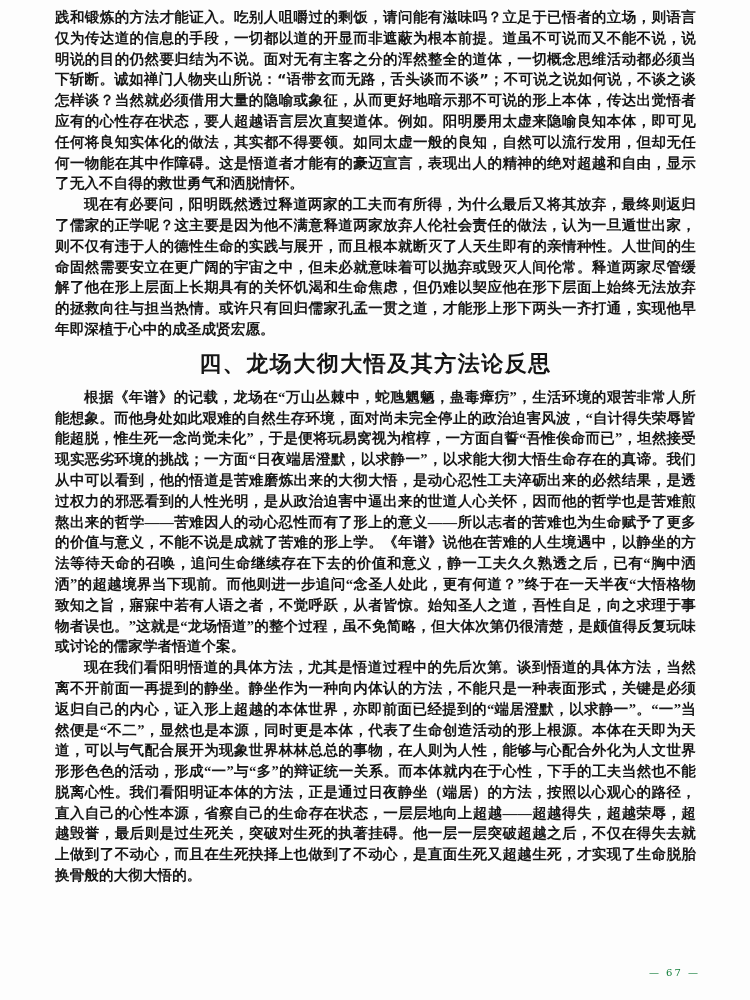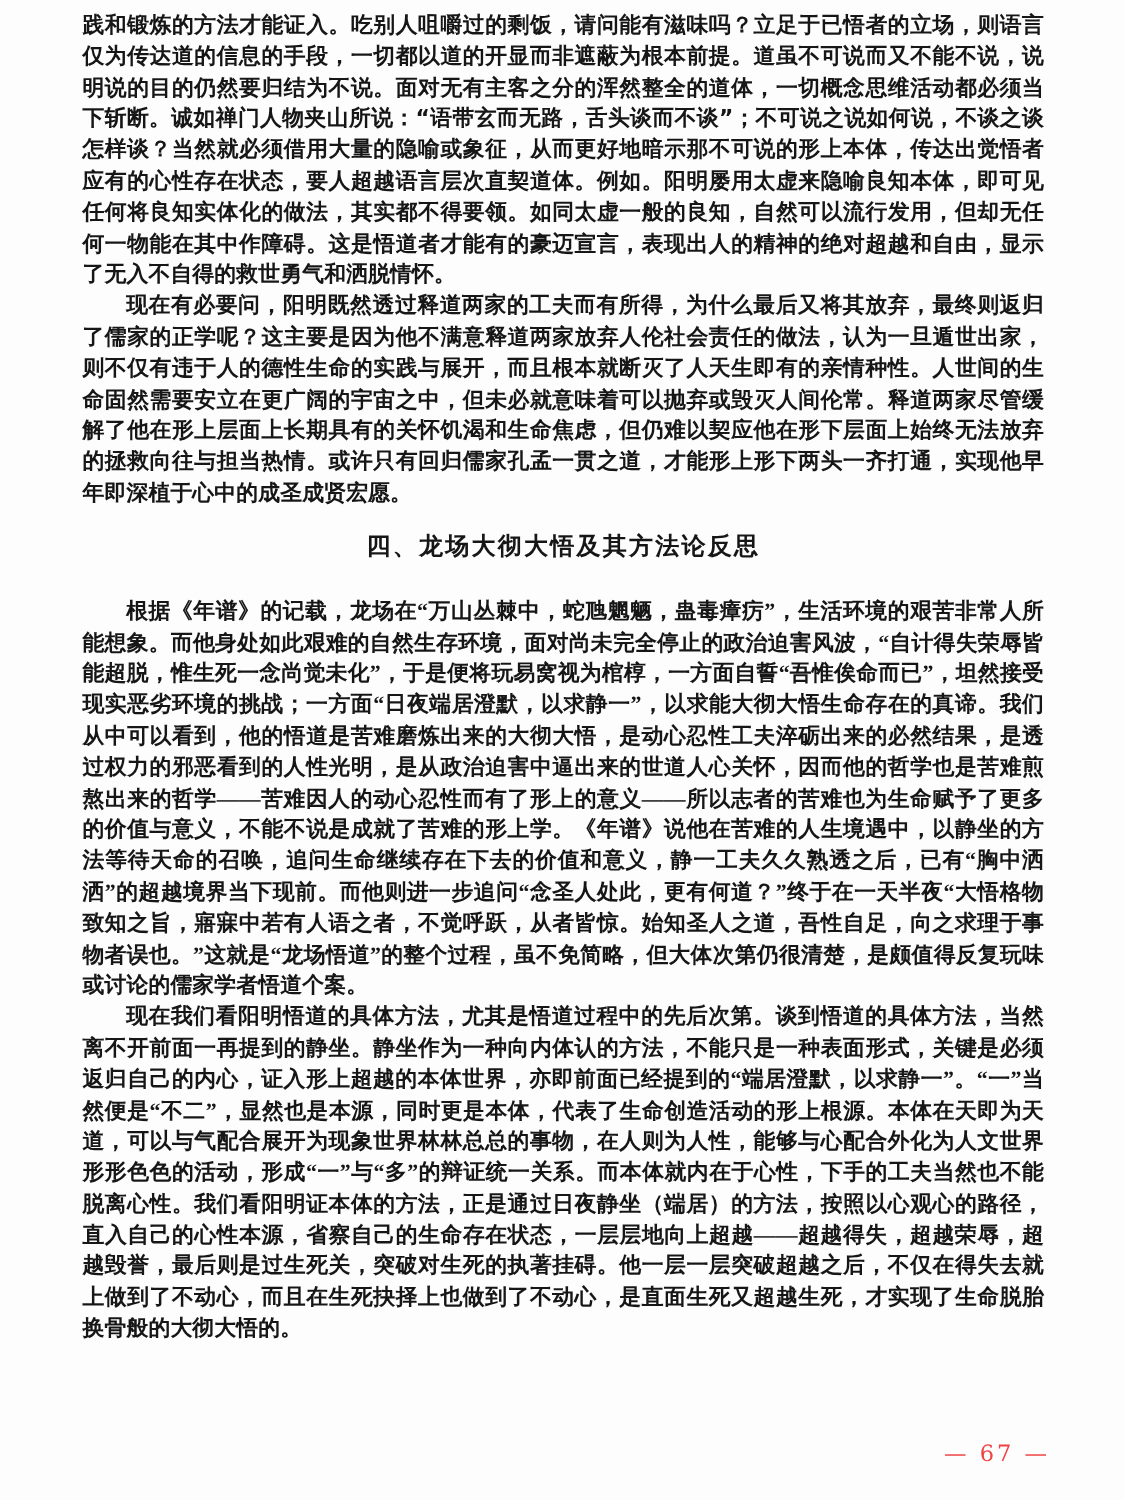--- a/index.html
+++ b/index.html
@@ -34,35 +34,35 @@
   .para {
     margin: 0;
     text-align: justify;
     text-align-last: left;
   }
   .para.indent {
     text-indent: 2em;
     font-family: Liberation Serif, serif;
   }
   .heading {
-    font-size: 16px;
+    font-size: 22px;
     line-height: 22px;
     font-weight: 700;
     text-align: center;
     letter-spacing: 1.5px;
-    margin: 13px 0 23px 0;
+    margin: 13px 0 12px 0;
   }
   .page-number {
     position: absolute;
     right: 50px;
     bottom: 22px;
-    font-size: 15px;
+    font-size: 10px;
     font-weight: 400;
     font-family: "DejaVu Serif", serif;
-    color: #ef4444;
+    color: #15803d;
     letter-spacing: 2px;
   }
 </style>
 </head>
 <body>
 
 <div class="page">
   <div class="text-block">
     <div>
         <p class="para">践和锻炼的方法才能证入。吃别人咀嚼过的剩饭，请问能有滋味吗？立足于已悟者的立场，则语言仅为传达道的信息的手段，一切都以道的开显而非遮蔽为根本前提。道虽不可说而又不能不说，说明说的目的仍然要归结为不说。面对无有主客之分的浑然整全的道体，一切概念思维活动都必须当下斩断。诚如禅门人物夹山所说：“语带玄而无路，舌头谈而不谈”；不可说之说如何说，不谈之谈怎样谈？当然就必须借用大量的隐喻或象征，从而更好地暗示那不可说的形上本体，传达出觉悟者应有的心性存在状态，要人超越语言层次直契道体。例如。阳明屡用太虚来隐喻良知本体，即可见任何将良知实体化的做法，其实都不得要领。如同太虚一般的良知，自然可以流行发用，但却无任何一物能在其中作障碍。这是悟道者才能有的豪迈宣言，表现出人的精神的绝对超越和自由，显示了无入不自得的救世勇气和洒脱情怀。</p>

